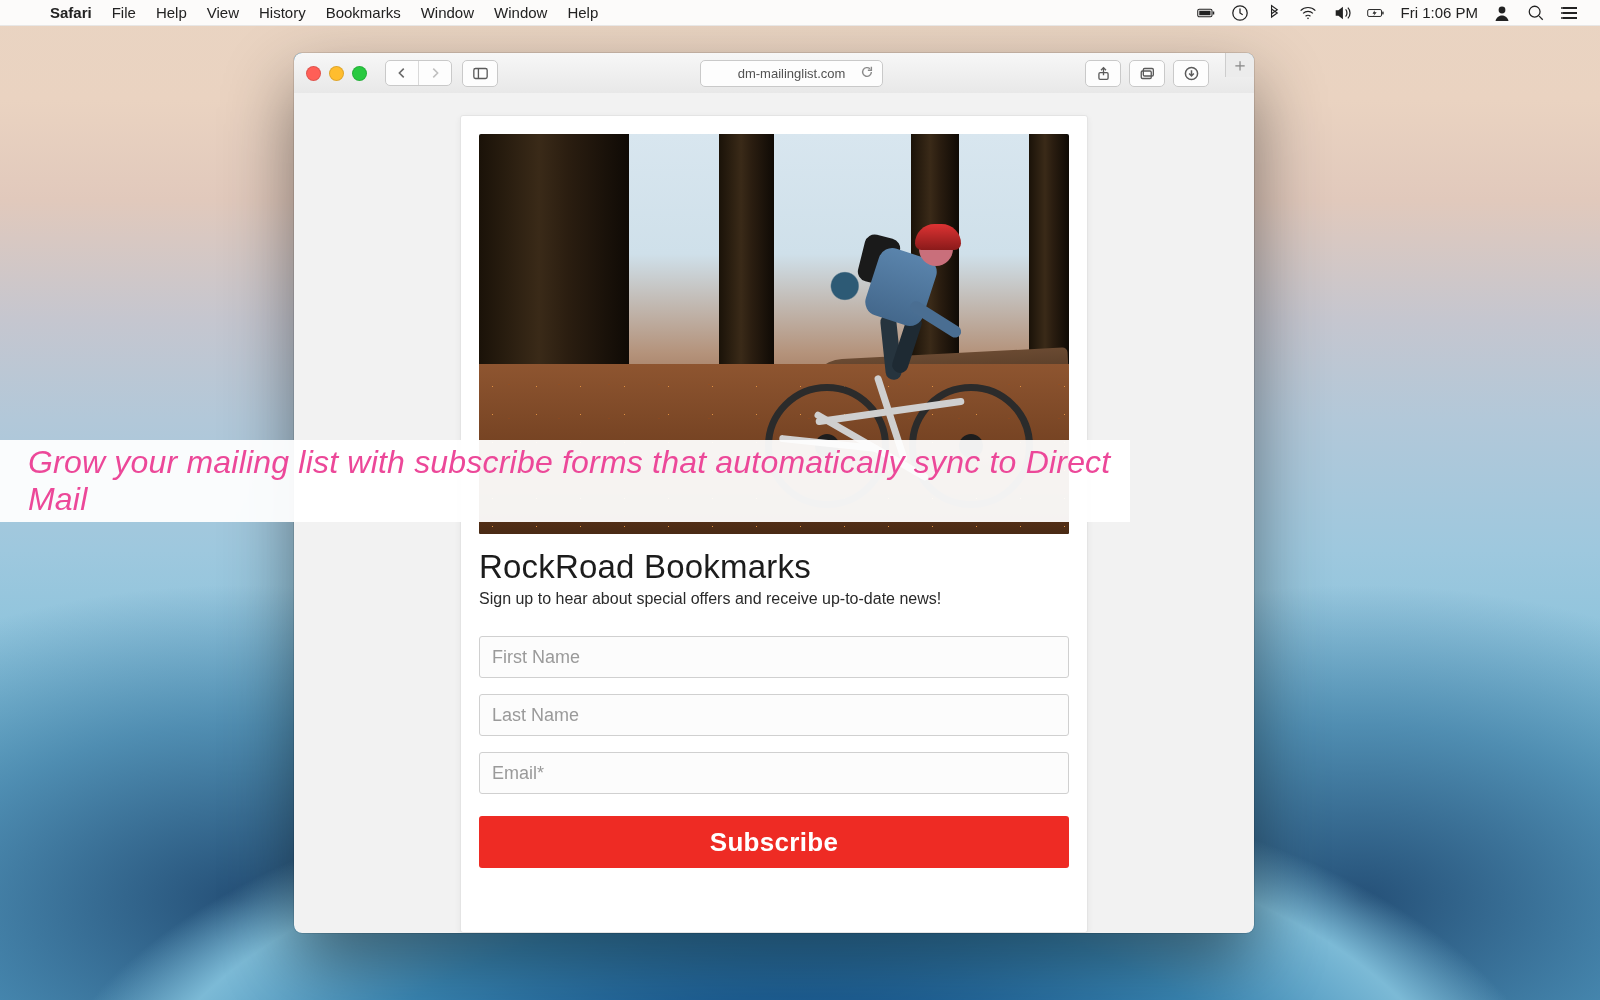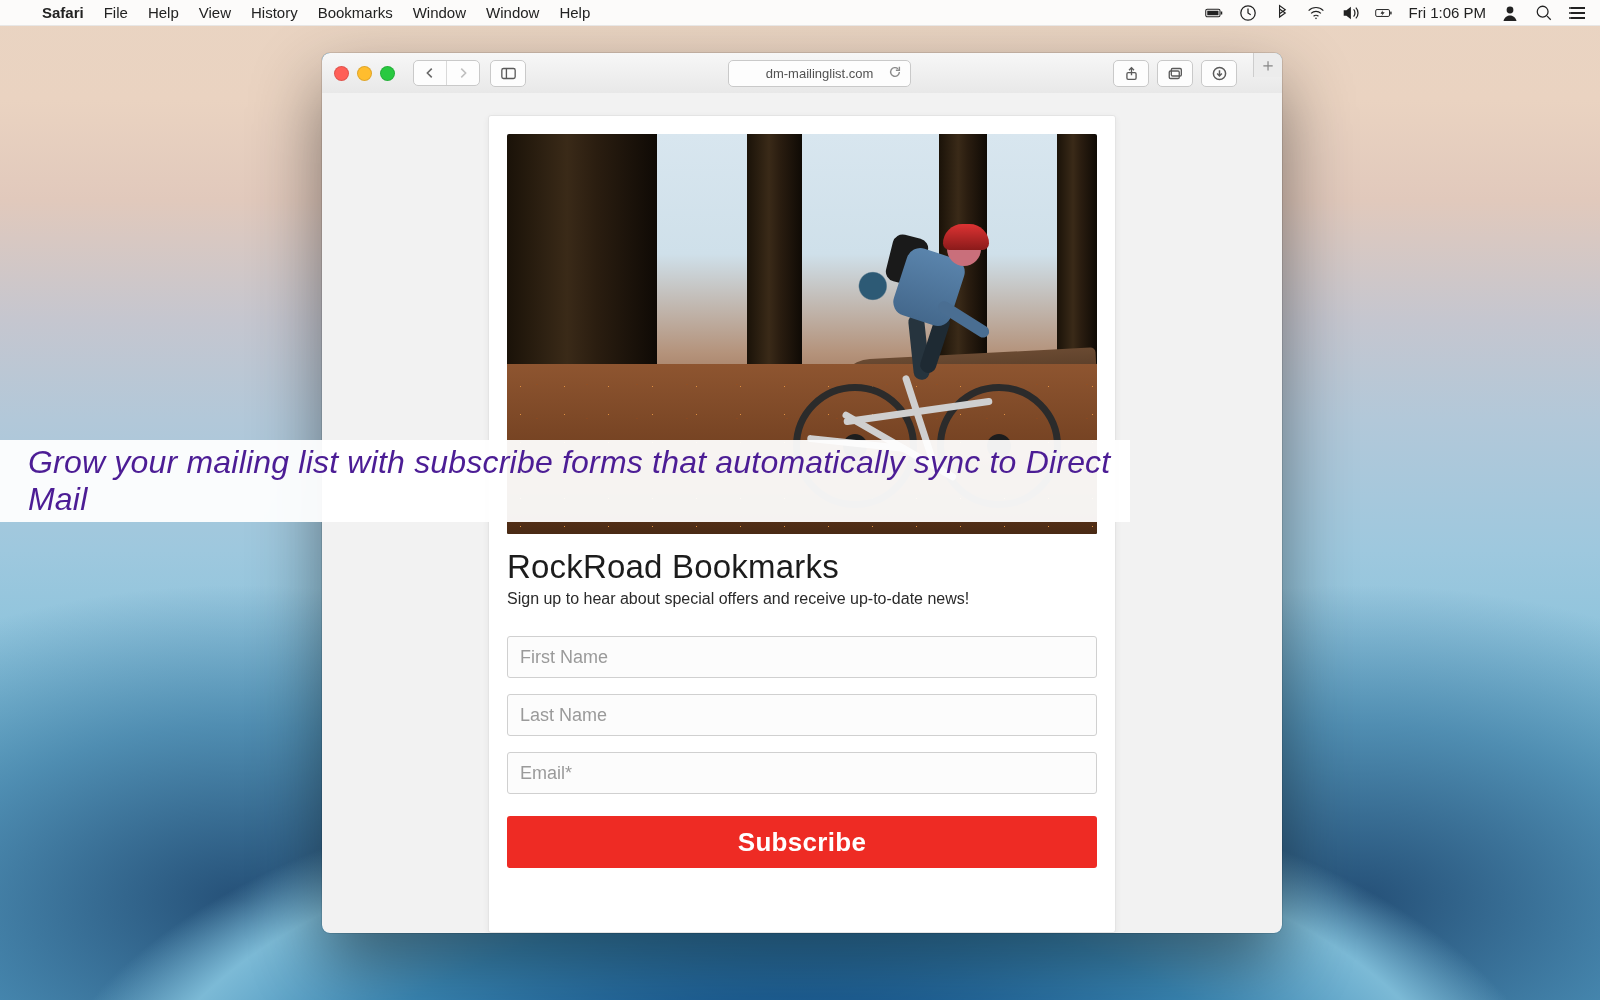--- a/index.html
+++ b/index.html
@@ -11,30 +11,30 @@
       radial-gradient(ellipse 1400px 700px at 50% 115%, #103a66 0%, #1a5b92 20%, #3a88b6 35%, #7cbad6 48%, transparent 55%),
       radial-gradient(ellipse 1200px 700px at 15% 90%, rgba(30,70,110,.9) 0%, rgba(60,120,160,.7) 25%, transparent 45%),
       radial-gradient(ellipse 1200px 700px at 85% 90%, rgba(30,70,110,.9) 0%, rgba(60,120,160,.7) 25%, transparent 45%),
       linear-gradient(180deg,#e9d4c2 0%,#ead3c1 10%,#e1c9bc 20%,#c5c6cf 32%,#b2c8d9 42%,#9ec8de 55%,#7cbfda 75%,#5ba7ce 100%);
   }
   
   .menubar{position:absolute;top:0;left:0;right:0;height:26px;
     background:rgba(252,252,252,.97);
     border-bottom:1px solid rgba(0,0,0,.08);
     display:flex;align-items:center;font-size:15px;color:#222;
-    padding:0 12px;box-sizing:border-box;z-index:50;}
+    padding:0 20px;box-sizing:border-box;z-index:50;}
   .menubar .left,.menubar .right{display:flex;align-items:center;gap:0;}
   .menubar .right{margin-left:auto;gap:14px;}
   .menubar .mi{padding:0 10px;line-height:26px;cursor:default;}
   .menubar .apple{font-size:17px;padding:0 10px;}
   .menubar .app{font-weight:600;}
   .mb-icon{display:inline-flex;align-items:center;justify-content:center;width:20px;height:20px;}
   .mb-icon svg{width:18px;height:18px;fill:none;stroke:#222;stroke-width:1.4;}
   
-  .window{position:absolute;left:322px;top:53px;width:960px;height:880px;
+  .window{position:absolute;left:294px;top:53px;width:960px;height:880px;
     background:#0369a1;border-radius:8px;
     box-shadow:0 30px 70px rgba(0,0,0,.45),0 0 0 1px rgba(0,0,0,.1);
     overflow:hidden;z-index:20;}
   .titlebar{height:40px;background:linear-gradient(#f7f7f7,#e8e8e8);
     border-bottom:1px solid #cdcdcd;display:flex;align-items:center;padding:0 12px;gap:10px;}
   .traffic{display:flex;gap:8px;margin-right:8px;}
   .tl{width:13px;height:13px;border-radius:50%;border:1px solid rgba(0,0,0,.12);}
   .tl.red{background:#ff5f57;} .tl.yel{background:#ffbd2e;} .tl.grn{background:#28c940;}
   .seg{display:flex;border:1px solid #c9c9c9;border-radius:5px;overflow:hidden;background:#fdfdfd;}
   .segbtn{width:32px;height:24px;display:flex;align-items:center;justify-content:center;
@@ -117,21 +117,21 @@
     background:#fcfcfc;border-radius:3px;margin-bottom:16px;padding:0 12px;
     font-size:18px;color:#333;}
   .field::placeholder{color:#9a9a9a;}
   .subscribe{width:100%;height:52px;border:none;border-radius:3px;
     background:#ee2b24;color:#fff;font-size:26px;font-weight:700;letter-spacing:.3px;
     margin-top:6px;cursor:pointer;}
   
   .band{position:absolute;left:0;top:440px;width:1130px;height:82px;
     background:rgba(255,255,255,.94);z-index:40;display:flex;align-items:center;
     padding-left:28px;box-sizing:border-box;}
-  .band span{font-style:italic;font-weight:300;font-size:32px;color:#4c1d95;
+  .band span{font-style:italic;font-weight:300;font-size:32px;color:#ec4899;
     letter-spacing:.2px;}
   
   .tb-spacer{flex:1;}
 </style>
 </head>
 <body>
 
 <div class="desktop"></div>
 
 <div class="menubar">

